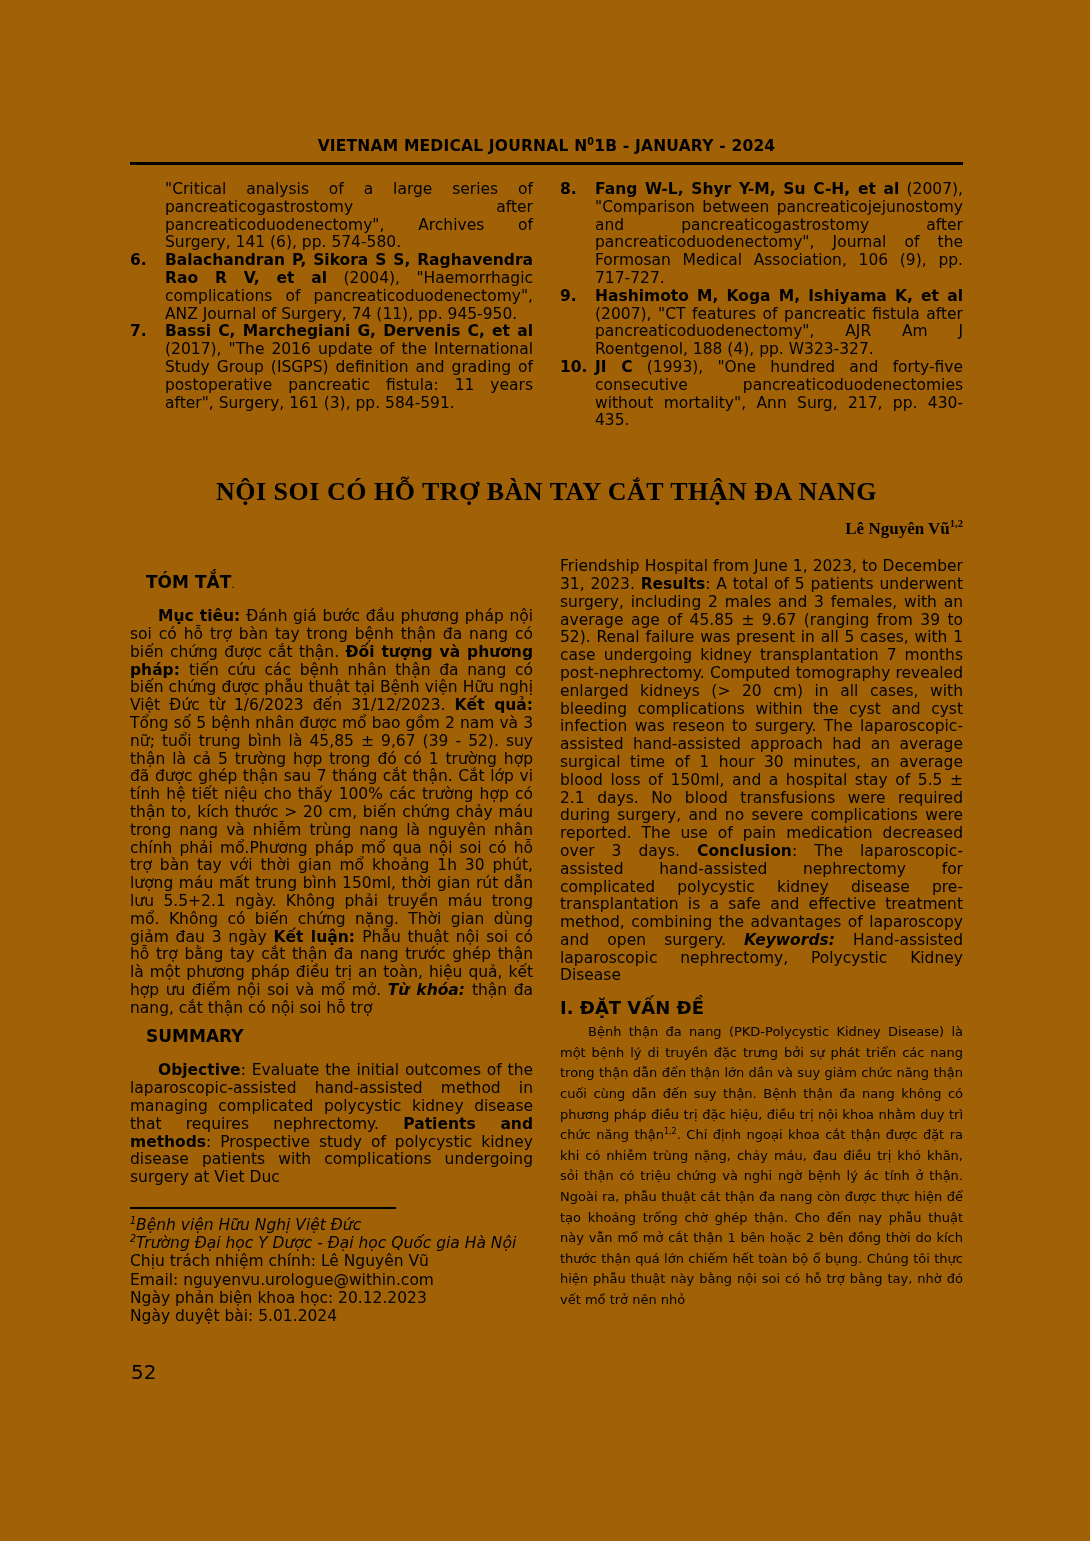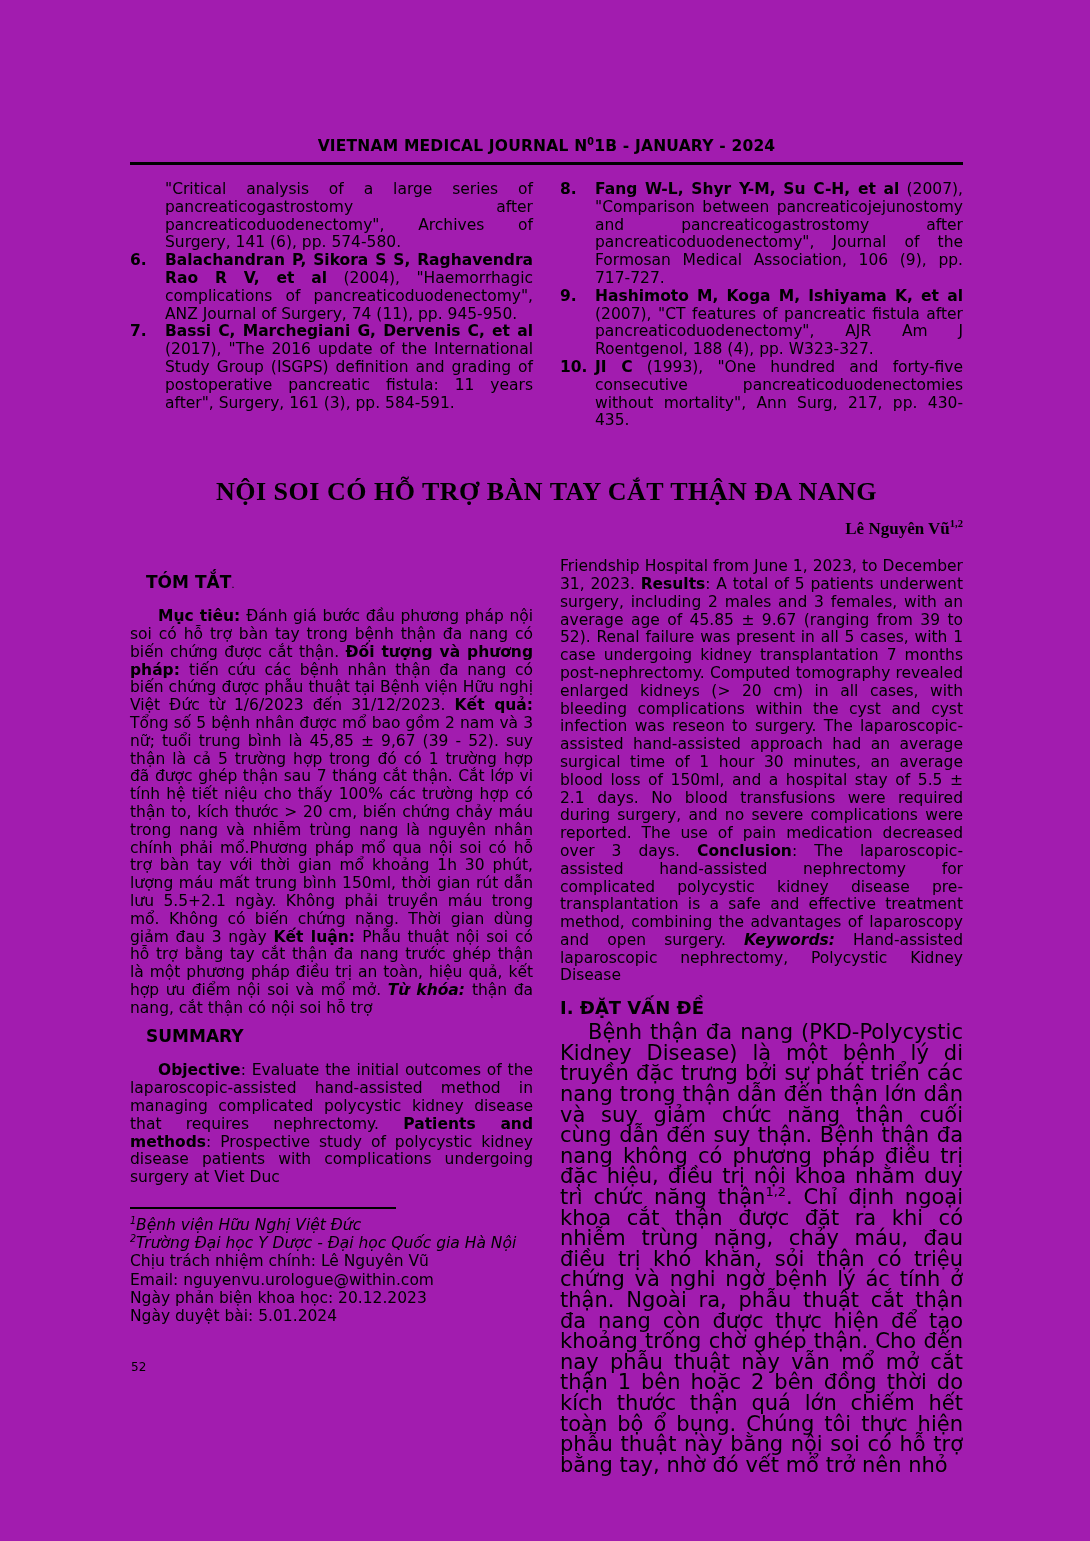--- a/index.html
+++ b/index.html
@@ -1,19 +1,19 @@
 <!DOCTYPE html>
 <html><head>
 <meta charset="utf-8">
 <style>
   html,body{margin:0;padding:0;background:#e8e8e8;}
   .page{
     position:relative;
     width:1090px;height:1541px;
-    background:#a21caf;
+    background:#a16207;
     font-family:"DejaVu Sans",sans-serif;
     color:#000;
     overflow:hidden;
     margin:0 auto;
   }
   .content{position:absolute;left:130px;top:137px;width:833px;}
   .journal-header{
     text-align:center;font-weight:bold;font-size:15.5px;letter-spacing:.2px;
     padding-bottom:7px;border-bottom:3px solid #000;
   }
@@ -40,22 +40,22 @@
   .cols .col{width:403px;}
   .h-sec{font-size:17px;font-weight:bold;margin:16px;}
   .h-sec .dot{font-weight:normal;font-size:11px;}
   .abstract{font-size:15.5px;line-height:17.8px;text-align:justify;margin:2px 0 0 0;}
   .indent{text-indent:28px;}
   .summary-head{margin-top:9px;}
   .sum-title-line{text-align:center;font-weight:bold;font-size:16.5px;line-height:18.2px;}
   .fn{margin-top:20px;font-size:15.5px;line-height:18.2px;}
   .fn-rule{width:266px;border-top:2px solid #000;margin-bottom:7px;}
   .intro-head{font-size:18px;font-weight:bold;margin:12px 0 4px 0;}
-  .body-text{font-size:21px;line-height:20.6px;text-align:justify;text-indent:28px;margin:0;}
-  .page-num{position:absolute;left:131px;top:1360px;font-size:12px;text-align:right;}
+  .body-text{font-size:13px;line-height:20.6px;text-align:justify;text-indent:28px;margin:0;}
+  .page-num{position:absolute;left:131px;top:1360px;font-size:20px;text-align:right;}
 </style>
 </head>
 <body>
 
 <div class="page">
   <div class="content">
 
     <div class="journal-header"><span>VIETNAM MEDICAL JOURNAL N</span><sup>0</sup><span>1B - JANUARY - 2024</span></div>
 
     <div class="refs">

